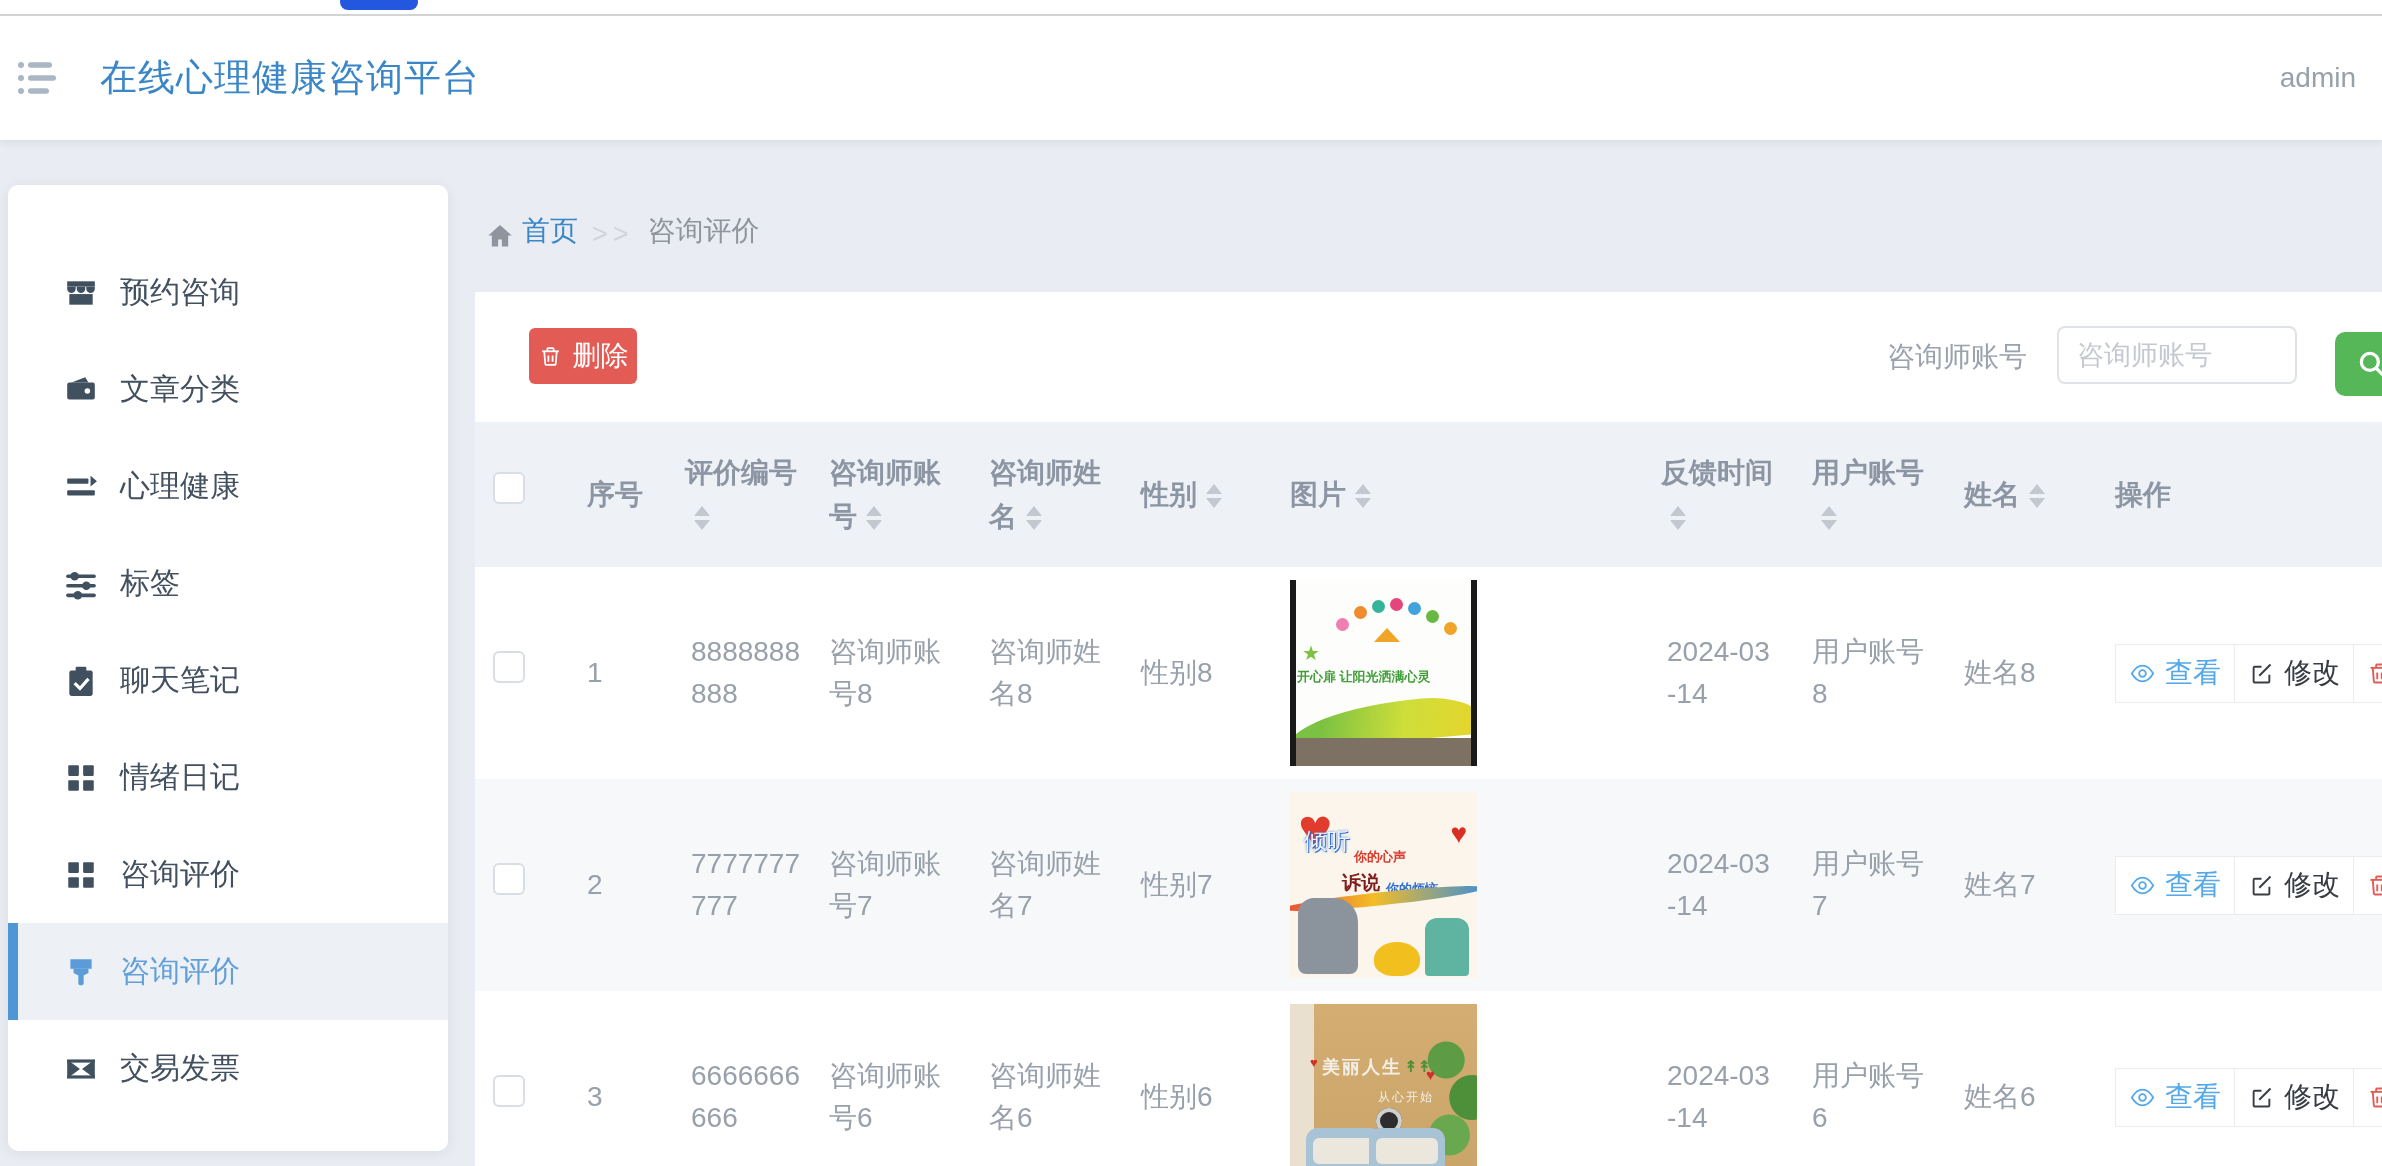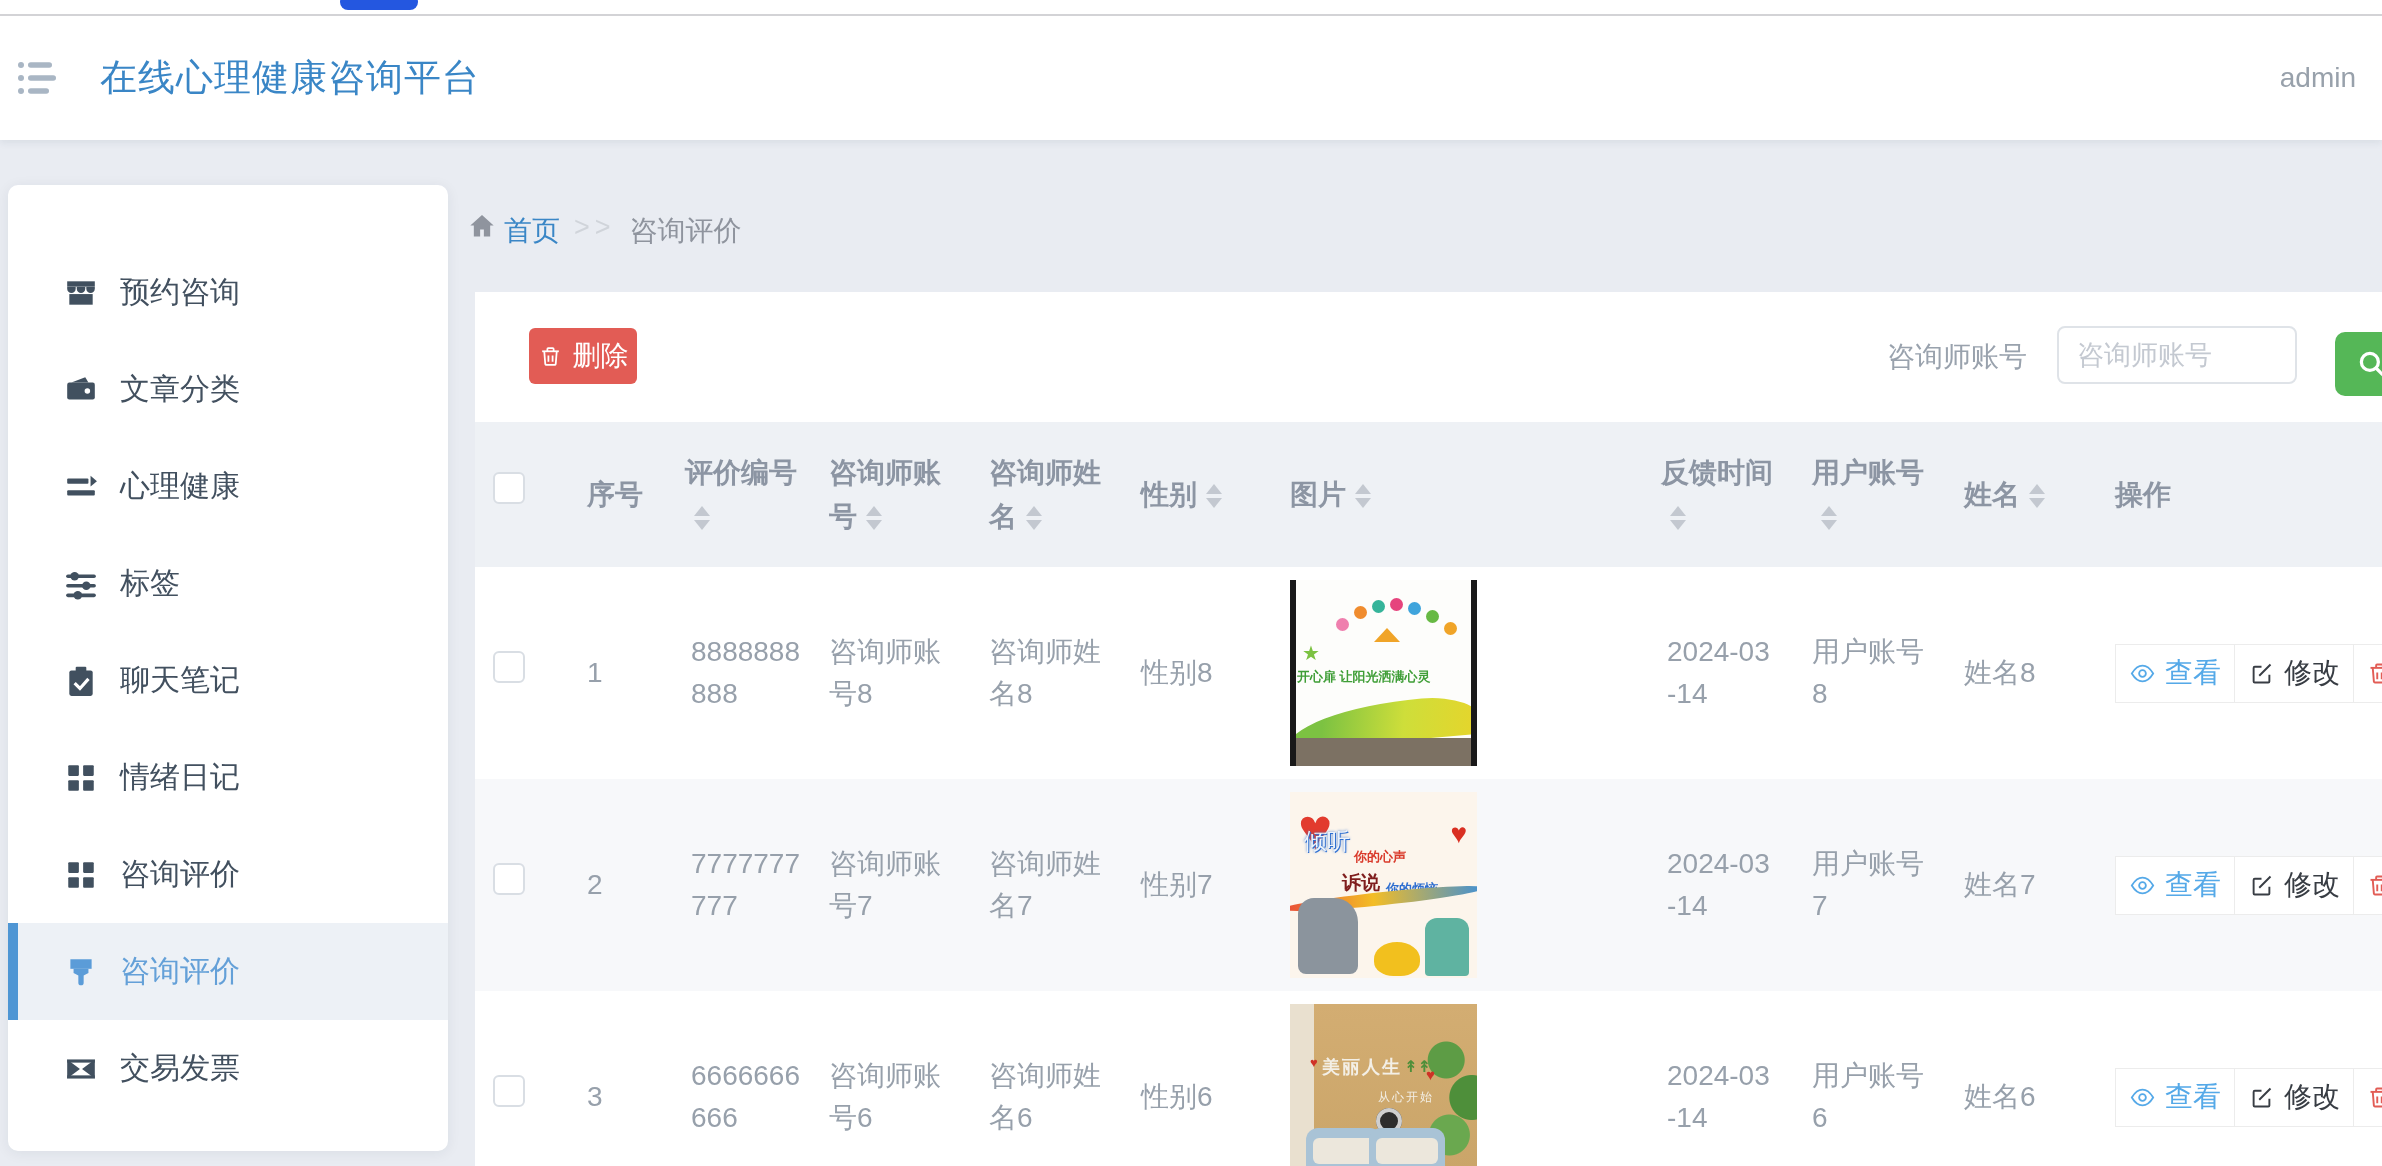--- a/index.html
+++ b/index.html
@@ -23,21 +23,21 @@
   .side{position:absolute;left:8px;top:185px;width:440px;height:966px;background:#fff;border-radius:10px;
         box-shadow:0 2px 14px rgba(30,40,60,.07);padding-top:59px;box-sizing:border-box;z-index:3}
   .nav-item{position:relative;height:97px;display:flex;align-items:center;color:#42505f;font-size:30px;cursor:pointer}
   .nav-ico{width:34px;height:34px;margin-left:56px;margin-right:22px;flex:none;color:#41505f}
   .nav-ico svg{width:34px;height:34px}
   .nav-item.active{background:#edf1f6;color:#64a0d8}
   .nav-item.active .nav-ico{color:#5b9cd8}
   .nav-item.active::before{content:"";position:absolute;left:0;top:0;width:10px;height:100%;background:#4f96d4}
 
   
-  .breadcrumb{position:absolute;left:468px;top:212px;display:flex;align-items:flex-start;font-size:28px;color:#8f949e;z-index:2}
+  .breadcrumb{position:absolute;left:486px;top:212px;display:flex;align-items:flex-end;font-size:28px;color:#8f949e;z-index:2}
   .bc-home{width:28px;height:28px;color:#8f949e;margin-right:8px}
   .bc-link{color:#3a86c6;cursor:pointer}
   .bc-sep{color:#d0d4da;font-size:27px;margin:0 14px;letter-spacing:5px}
   .bc-cur{color:#8f949e}
 
   
   .panel{position:absolute;left:475px;top:292px;right:0;bottom:0;background:#fff;z-index:2}
 
   .btn-danger{position:absolute;left:54px;top:36px;width:108px;height:56px;background:#e25c55;border:none;border-radius:6px;
               color:#fff;font-size:28px;display:flex;align-items:center;justify-content:center;gap:10px;cursor:pointer;

